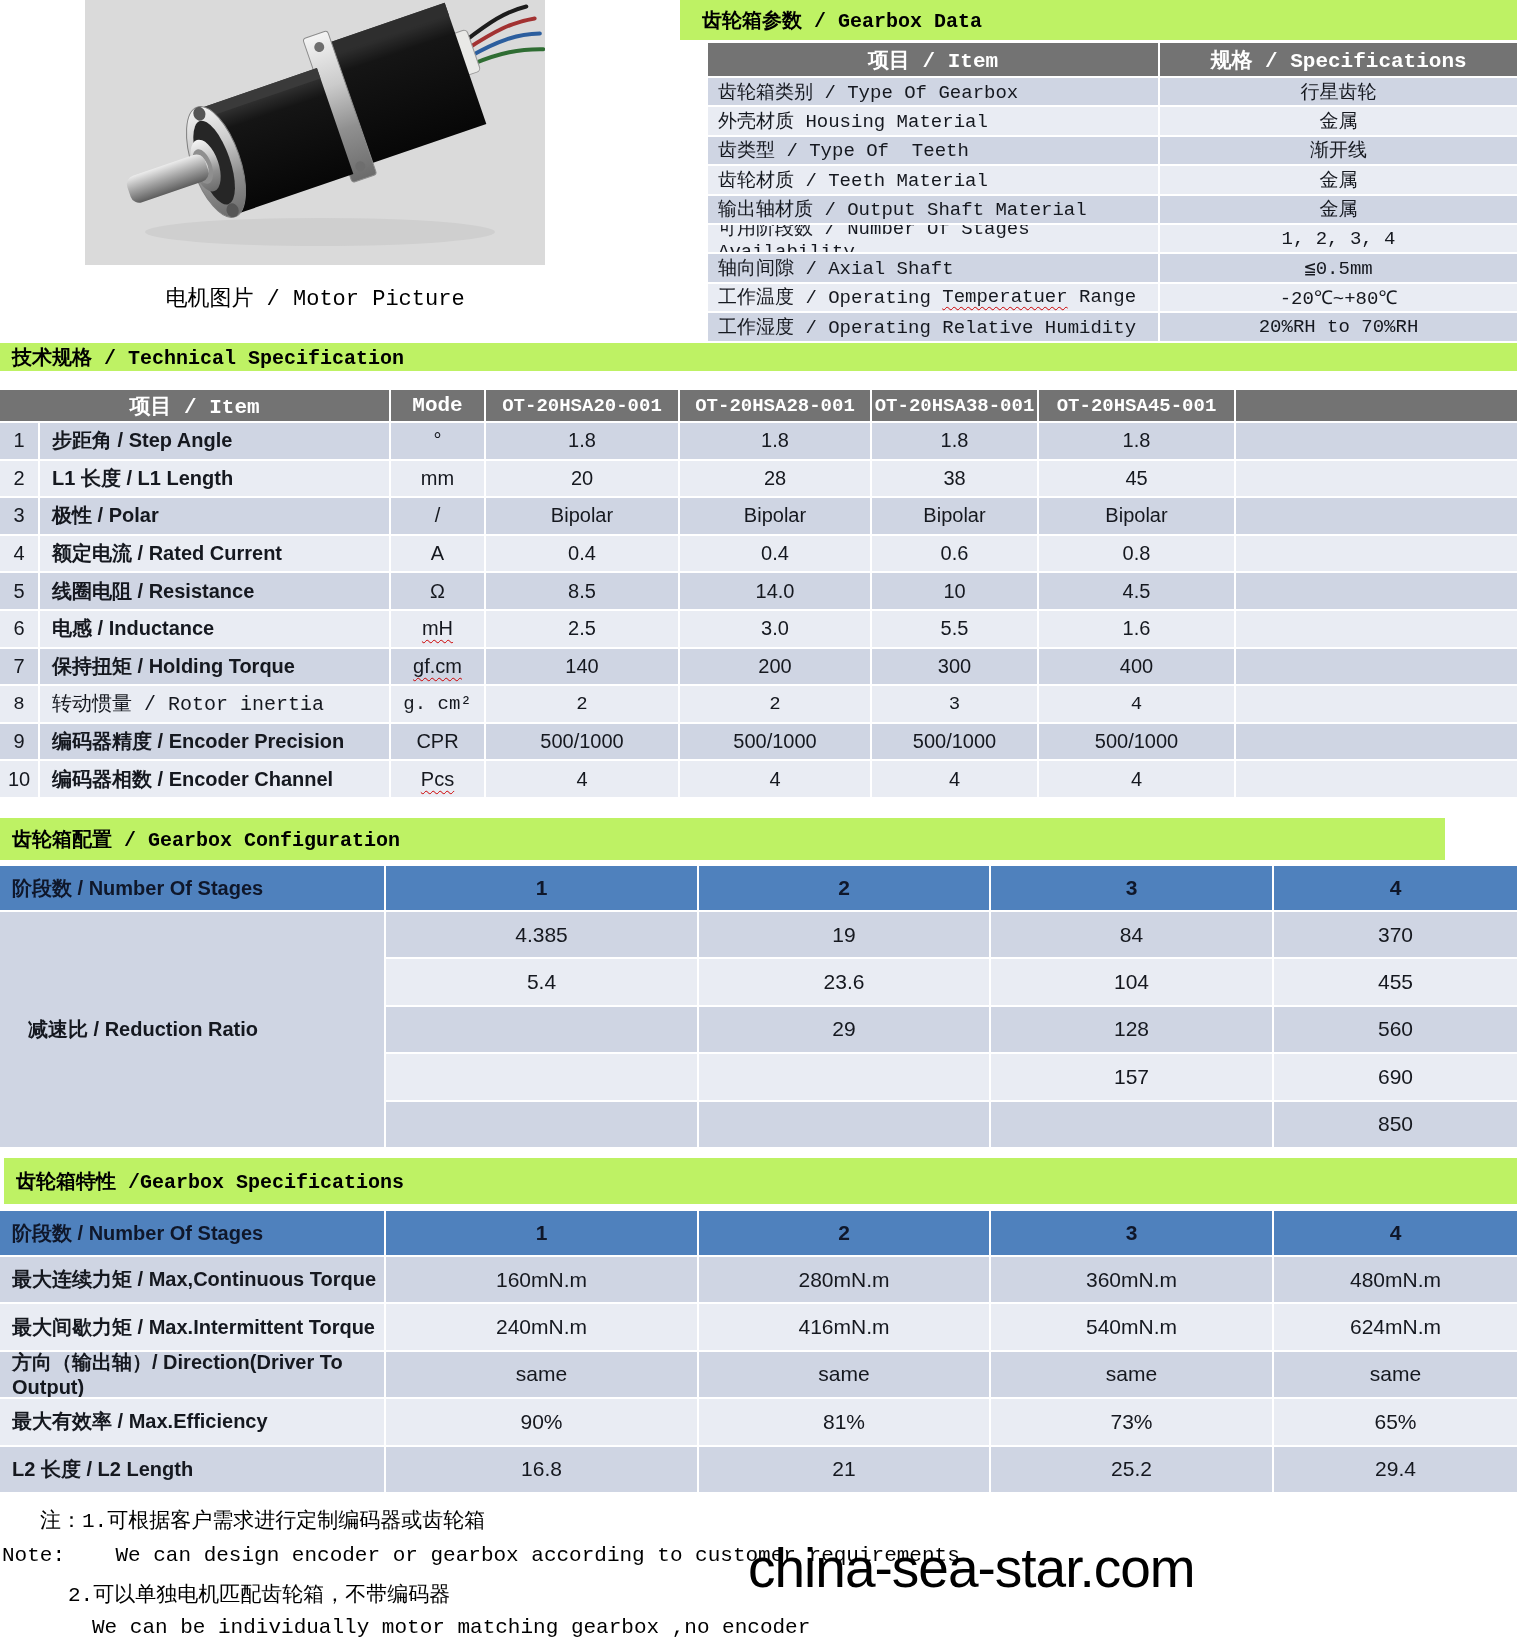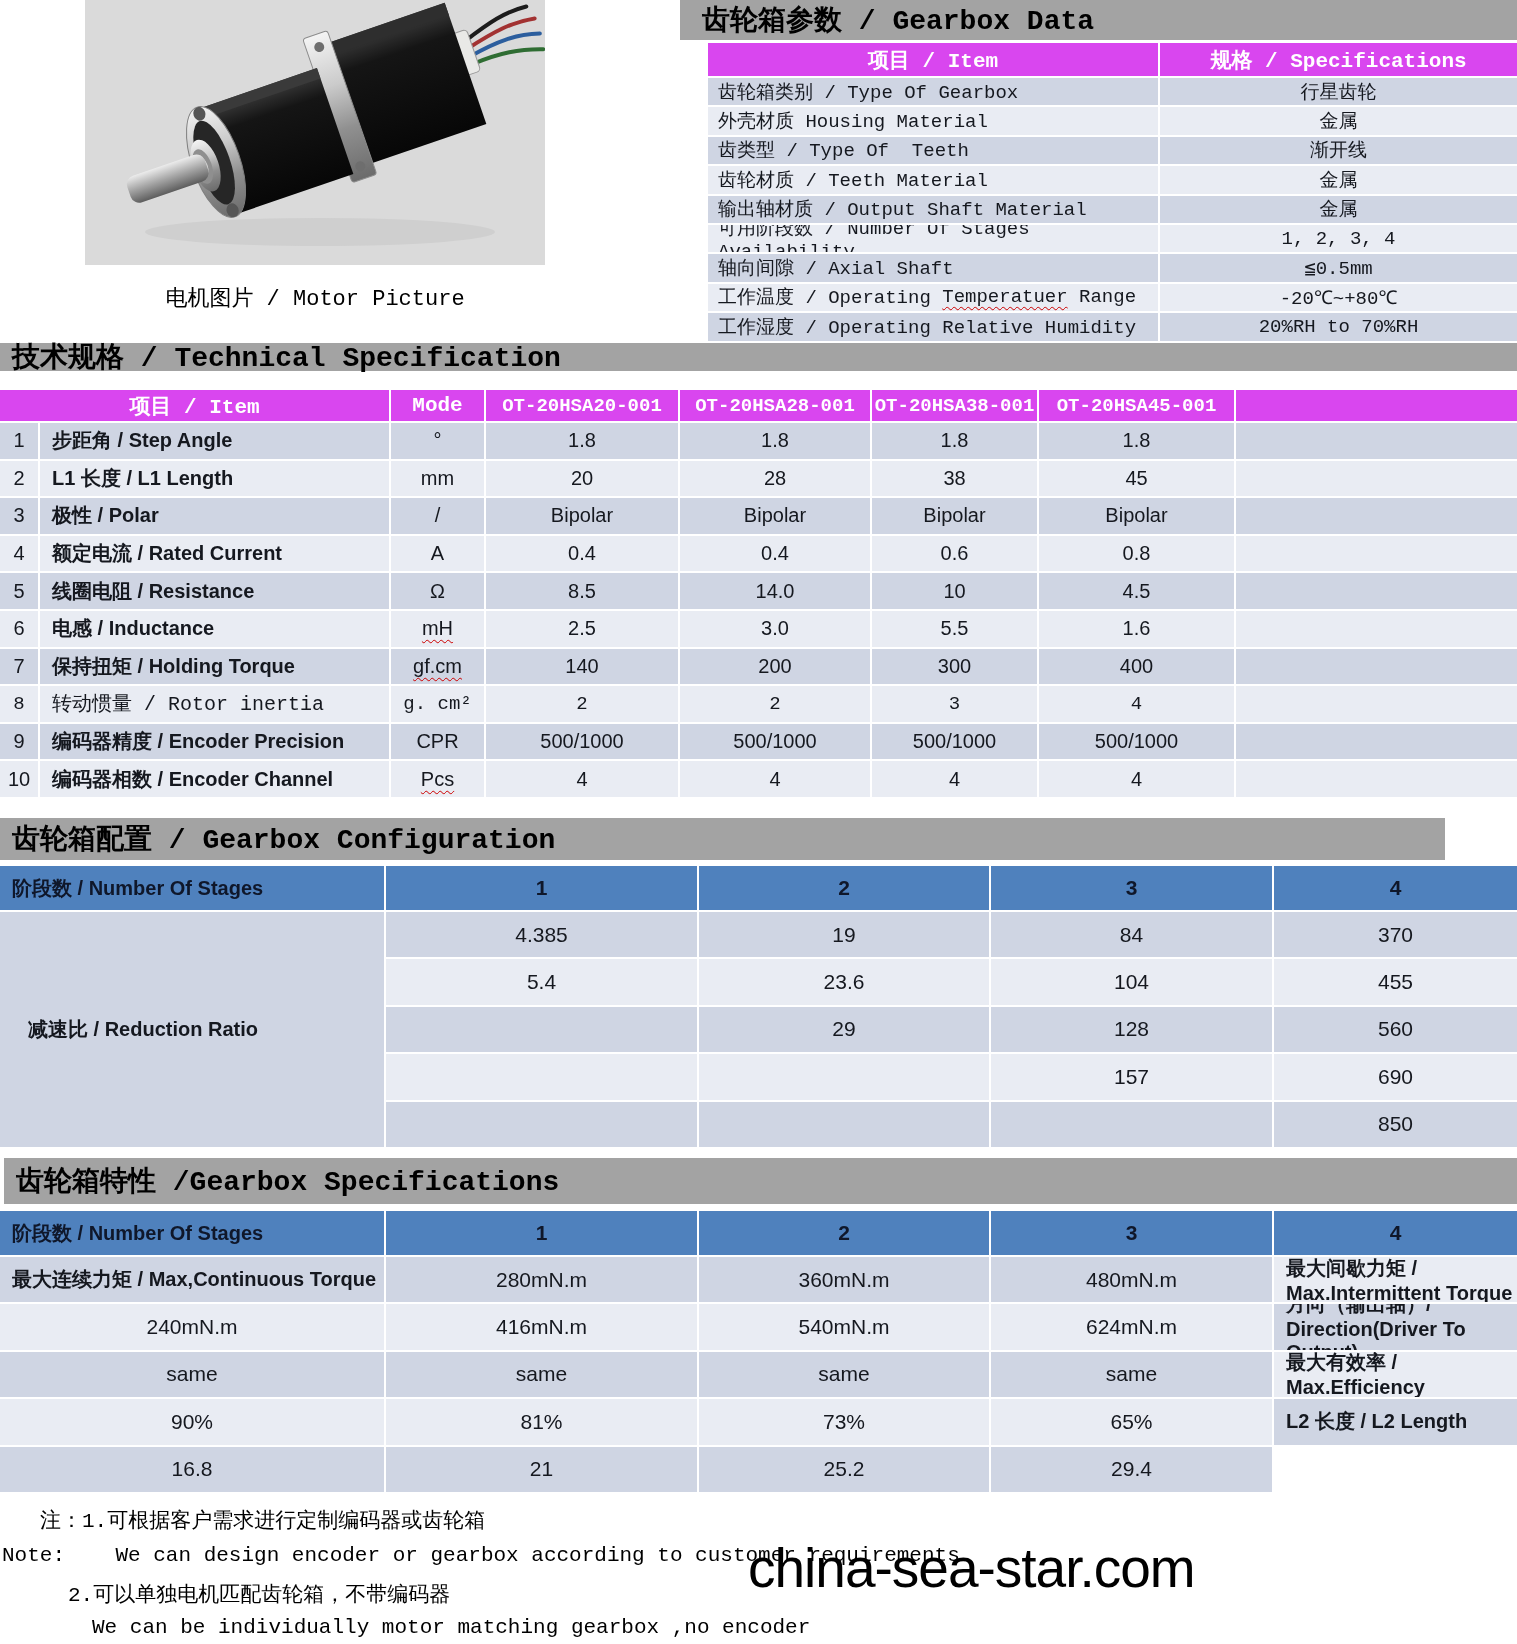--- a/index.html
+++ b/index.html
@@ -4,31 +4,31 @@
 <style>
   html,body{margin:0;padding:0;}
   body{
     width:1517px;height:1644px;position:relative;background:#ffffff;
     font-family:"Liberation Sans",sans-serif;color:#111;
     -webkit-font-smoothing:antialiased;
   }
 
   
   .secbar{
-    position:absolute;background:#a3a3a3;display:flex;align-items:center;
+    position:absolute;background:#bef264;display:flex;align-items:center;
     font-family:"Liberation Mono","DejaVu Sans Mono",monospace;
-    font-weight:bold;font-size:28px;color:#000;padding-left:12px;box-sizing:border-box;
+    font-weight:bold;font-size:20px;color:#000;padding-left:12px;box-sizing:border-box;
   }
 
   
   .grid{position:absolute;display:grid;gap:2px;background:#ffffff;}
   .c{display:flex;align-items:center;justify-content:center;box-sizing:border-box;
      font-size:20px;color:#15181f;overflow:hidden;}
   .c.left{justify-content:flex-start;padding-left:10px;}
-  .hd{background:#d946ef;color:#ffffff;font-weight:bold;}
+  .hd{background:#737373;color:#ffffff;font-weight:bold;}
   .hd2{background:#4f81bd;color:#0f172a;}           
   .rA{background:#cfd5e3;}                           
   .rB{background:#e9ecf3;}                           
   .sp{text-decoration:underline wavy #cc0000 1px;text-underline-offset:4px;}
   .pre{white-space:pre-wrap;}
 
   
   #gd-title{left:680px;top:0;width:837px;height:40px;padding-left:22px;}
   #gd-table{left:708px;top:43px;width:809px;
     grid-template-columns:450px 1fr;grid-template-rows:33px repeat(9,27.4px);}
@@ -297,20 +297,21 @@
 
 <div id="spec-bar" class="secbar">齿轮箱特性 /Gearbox Specifications</div>
 <div id="spec-table" class="grid">
   <div class="c hd2 stageLbl">阶段数 / Number Of Stages</div>
   <div class="c hd2 stageNum">1</div>
   <div class="c hd2 stageNum">2</div>
   <div class="c hd2 stageNum">3</div>
   <div class="c hd2 stageNum">4</div>
 
   <div class="c rA stageLbl">最大连续力矩 / Max,Continuous Torque</div>
+  <div class="c rA val">160mN.m</div>
   <div class="c rA val">280mN.m</div>
   <div class="c rA val">360mN.m</div>
   <div class="c rA val">480mN.m</div>
 
   <div class="c rB stageLbl">最大间歇力矩 / Max.Intermittent Torque</div>
   <div class="c rB val">240mN.m</div>
   <div class="c rB val">416mN.m</div>
   <div class="c rB val">540mN.m</div>
   <div class="c rB val">624mN.m</div>
 

